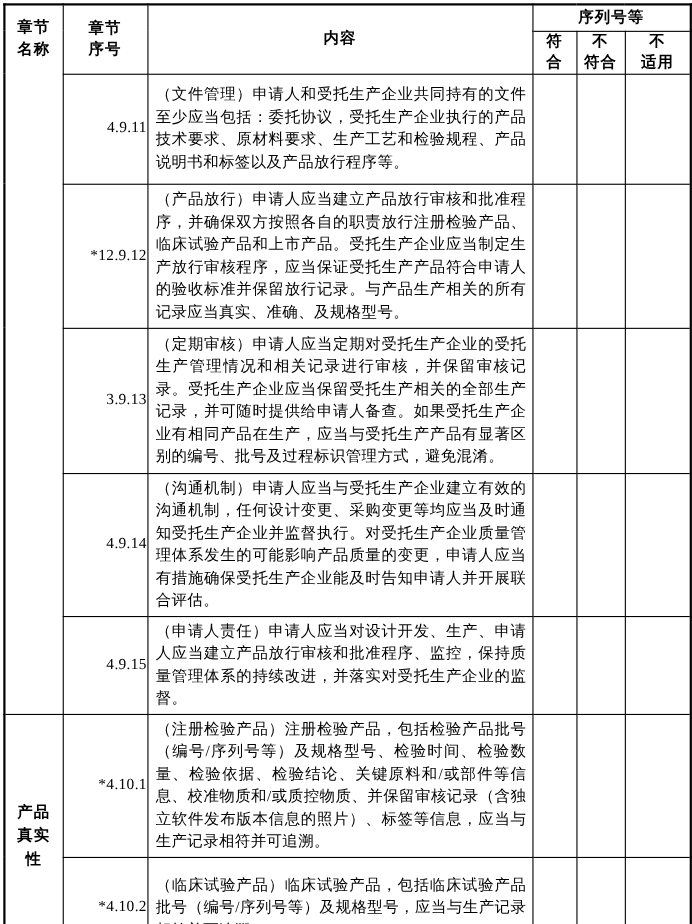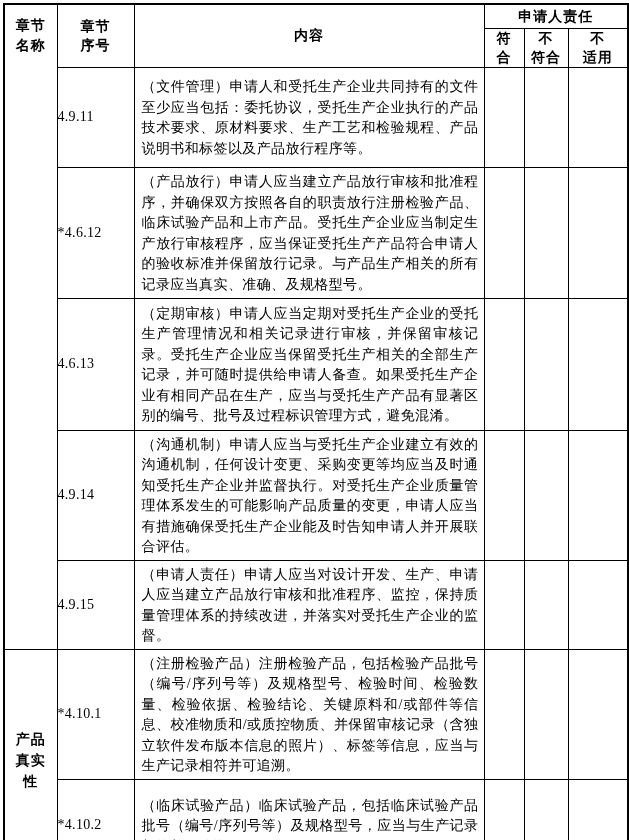--- a/index.html
+++ b/index.html
@@ -56,21 +56,21 @@
   }
   td.section-name {
     text-align: center;
     font-weight: bold;
     font-size: 14px;
     line-height: 21px;
     white-space: pre-line;
     letter-spacing: 1px;
   }
   td.num {
-    text-align: left;
+    text-align: right;
     font-size: 14px;
     letter-spacing: 0.3px;
   }
   td.content {
     font-size: 14px;
     line-height: 20.5px;
     text-align: justify;
     text-justify: inter-character;
     letter-spacing: 0.4px;
     padding: 4px 5px 2px 7px;
@@ -92,50 +92,50 @@
 
   <tbody>
       <tr class="r-h1">
     <td class="section-merged" rowspan="7">
       <div class="hdr-inner">章节
 名称</div>
     </td>
     <td class="hdr" rowspan="2">章节
 序号</td>
     <td class="hdr" rowspan="2">内容</td>
-    <td class="hdr" colspan="3">申请人责任</td>
+    <td class="hdr" colspan="3">序列号等</td>
   </tr>
 
   <tr class="r-h2">
     <td class="hdr">符
 合</td>
     <td class="hdr">不
 符合</td>
     <td class="hdr">不
 适用</td>
   </tr>
 
   <tr class="r-1">
     <td class="num">4.9.11</td>
     <td class="content">（文件管理）申请人和受托生产企业共同持有的文件至少应当包括：委托协议，受托生产企业执行的产品技术要求、原材料要求、生产工艺和检验规程、产品说明书和标签以及产品放行程序等。</td>
     <td class="result"></td>
     <td class="result"></td>
     <td class="result"></td>
   </tr>
 
   <tr class="r-2">
-    <td class="num">*4.6.12</td>
+    <td class="num">*12.9.12</td>
     <td class="content">（产品放行）申请人应当建立产品放行审核和批准程序，并确保双方按照各自的职责放行注册检验产品、临床试验产品和上市产品。受托生产企业应当制定生产放行审核程序，应当保证受托生产产品符合申请人的验收标准并保留放行记录。与产品生产相关的所有记录应当真实、准确、及规格型号。</td>
     <td class="result"></td>
     <td class="result"></td>
     <td class="result"></td>
   </tr>
 
   <tr class="r-3">
-    <td class="num">4.6.13</td>
+    <td class="num">3.9.13</td>
     <td class="content">（定期审核）申请人应当定期对受托生产企业的受托生产管理情况和相关记录进行审核，并保留审核记录。受托生产企业应当保留受托生产相关的全部生产记录，并可随时提供给申请人备查。如果受托生产企业有相同产品在生产，应当与受托生产产品有显著区别的编号、批号及过程标识管理方式，避免混淆。</td>
     <td class="result"></td>
     <td class="result"></td>
     <td class="result"></td>
   </tr>
 
   <tr class="r-4">
     <td class="num">4.9.14</td>
     <td class="content">（沟通机制）申请人应当与受托生产企业建立有效的沟通机制，任何设计变更、采购变更等均应当及时通知受托生产企业并监督执行。对受托生产企业质量管理体系发生的可能影响产品质量的变更，申请人应当有措施确保受托生产企业能及时告知申请人并开展联合评估。</td>
     <td class="result"></td>

